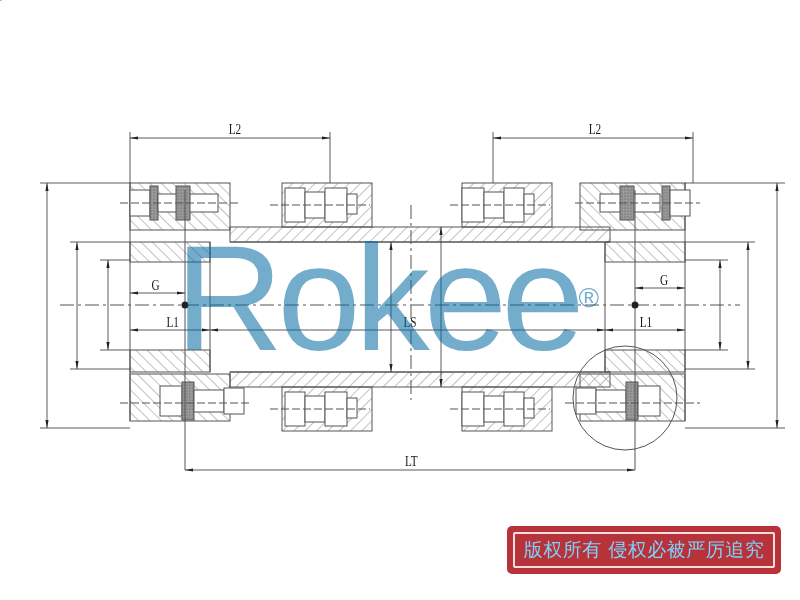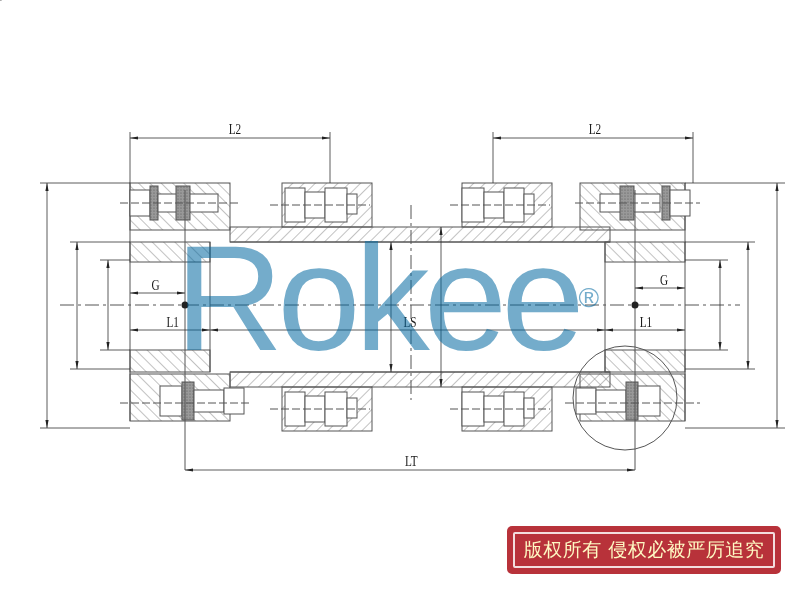--- a/index.html
+++ b/index.html
@@ -3,21 +3,21 @@
 <meta charset="utf-8">
 <style>
   html,body{margin:0;padding:0;background:#ffffff;}
   body{width:800px;height:600px;position:relative;overflow:hidden;font-family:"Liberation Serif",serif;}
   #drawing{position:absolute;left:0;top:0;width:800px;height:600px;}
   .lbl{font-family:"Liberation Serif",serif;font-size:15px;fill:#1a1a1a;transform:scaleX(0.75);}
   .stamp{position:absolute;left:509px;top:528px;width:270px;height:44px;background:#b8323a;
     border-radius:3px;box-shadow:0 0 0 2px #b8323a;}
   .stamp-inner{position:absolute;left:4px;top:4px;right:4px;bottom:4px;border:2px solid #f3dede;border-radius:2px;
     display:flex;align-items:center;justify-content:center;}
-  .stamp-text{color:#fef9c3;font-family:"DejaVu Sans",sans-serif;font-size:19px;letter-spacing:0.5px;}
+  .stamp-text{color:#7dd3fc;font-family:"DejaVu Sans",sans-serif;font-size:19px;letter-spacing:0.5px;}
   .logo{position:absolute;left:175px;top:243px;font-family:"Liberation Sans",sans-serif;font-weight:normal;
     font-size:150px;line-height:110px;color:#0369a1;opacity:0.55;letter-spacing:-6px;pointer-events:none;}
 </style>
 </head>
 <body>
 
 <svg id="drawing" viewBox="0 0 800 600" xmlns="http://www.w3.org/2000/svg">
   <defs>
     <pattern id="hatch" width="8" height="8" patternUnits="userSpaceOnUse" patternTransform="rotate(45)">
       <line x1="0" y1="0" x2="0" y2="8" stroke="#666" stroke-width="0.8"></line>

